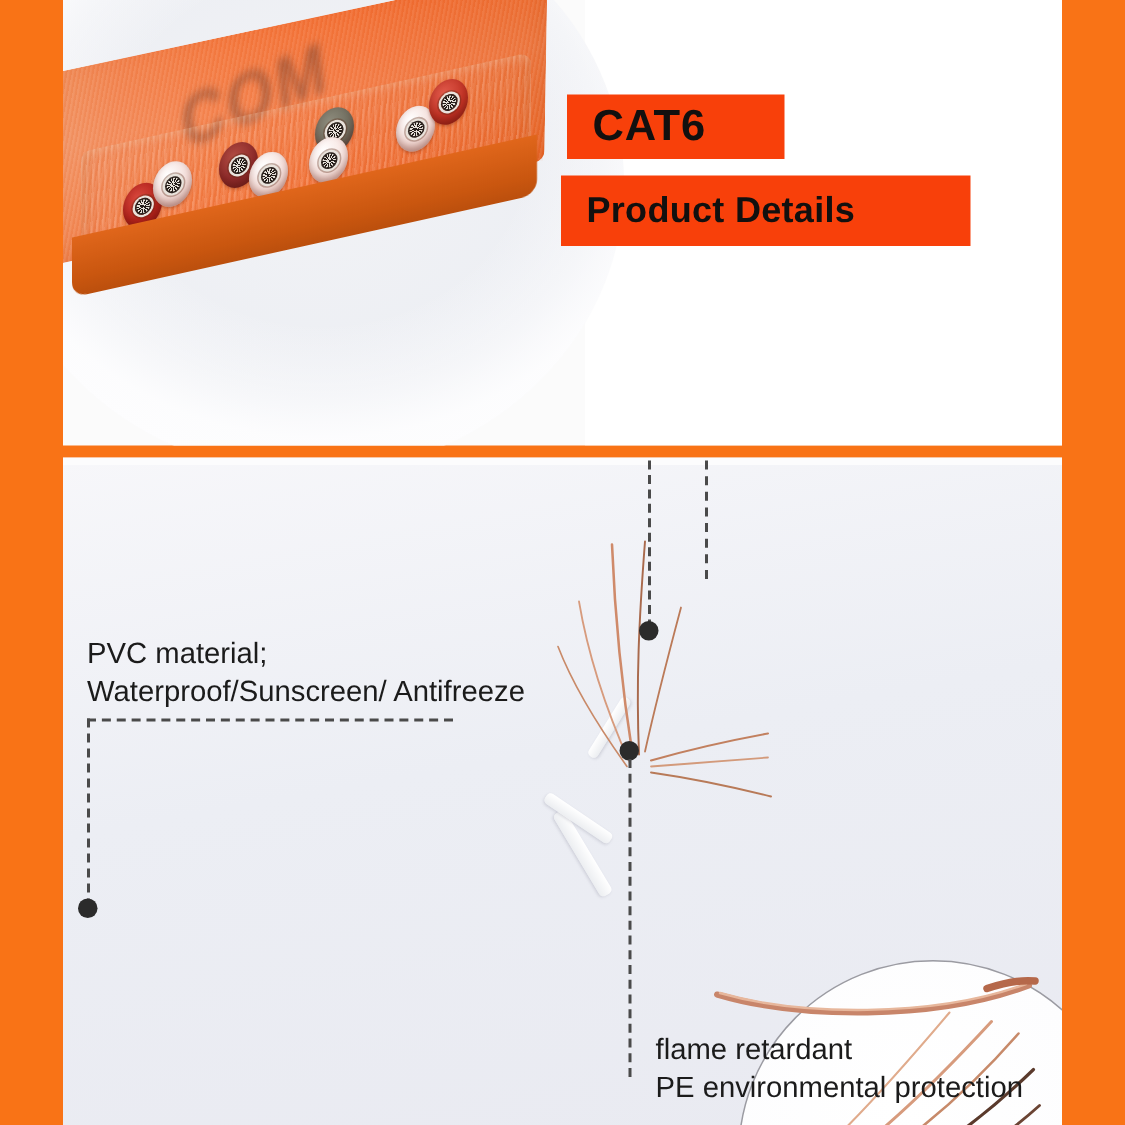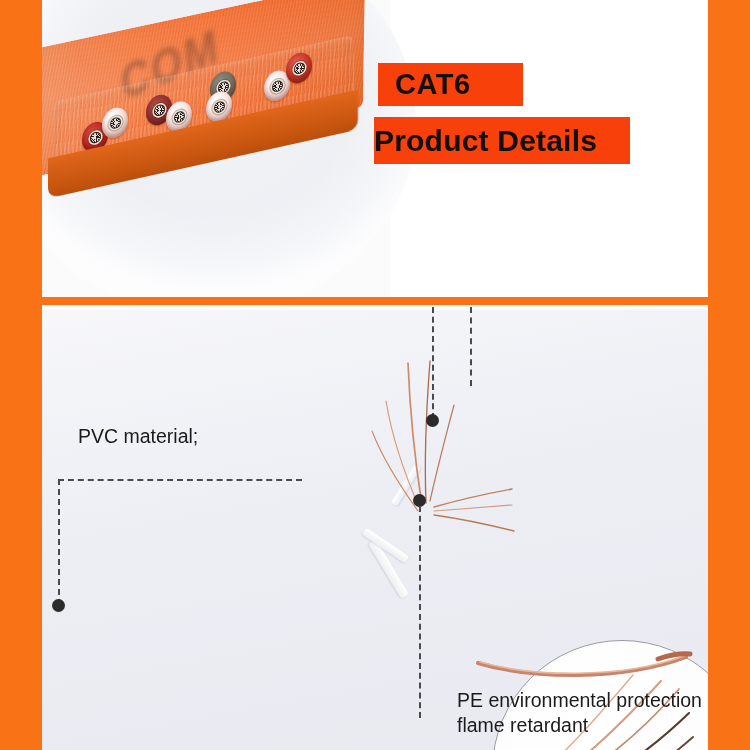--- a/index.html
+++ b/index.html
@@ -194,21 +194,22 @@
     height: 43px;
     font-size: 29px;
     padding-left: 17px;
     letter-spacing: .5px;
   }
   #banner-product-details {
     left: 374px;
     top: 117px;
     width: 256px;
     height: 47px;
-    font-size: 30px;
+    font-size: 24px;
+    padding-left: 17px;
     letter-spacing: .2px;
   }
 
   
   #bottom-panel {
     position: absolute;
     left: 42px;
     top: 305px;
     width: 666px;
     height: 445px;
@@ -275,21 +276,20 @@
   }
 
   
   .callout {
     position: absolute;
     color: #1b1b1b;
     font-size: 19.5px;
     line-height: 25px;
     font-family: "Liberation Sans", sans-serif;
     white-space: nowrap;
-    margin-left: 20px;
   }
   #callout-pvc { left: 58px; top: 424px; }
   #callout-pe  { left: 437px; top: 688px; }
 </style>
 </head>
 <body>
 
 <div id="page">
 
   <div id="top-panel">
@@ -397,20 +397,21 @@
   <div class="dash-v" style="left:432px; top:307px; height:112px;"></div>
   <div class="dot" style="left:432px; top:420px;"></div>
 
   <div class="dash-v" style="left:470px; top:307px; height:79px;"></div>
 
   <div class="dot" style="left:419px; top:500px;"></div>
   <div class="dash-v" style="left:419px; top:506px; height:212px;"></div>
 
   <div class="callout" id="callout-pvc">
     <div>PVC material;</div>
+    <div>Waterproof/Sunscreen/ Antifreeze</div>
   </div>
 
   <div class="callout" id="callout-pe">
+    <div>flame retardant</div>
     <div>PE environmental protection</div>
-    <div>flame retardant</div>
   </div>
 
 </div>
 
 </body></html>

